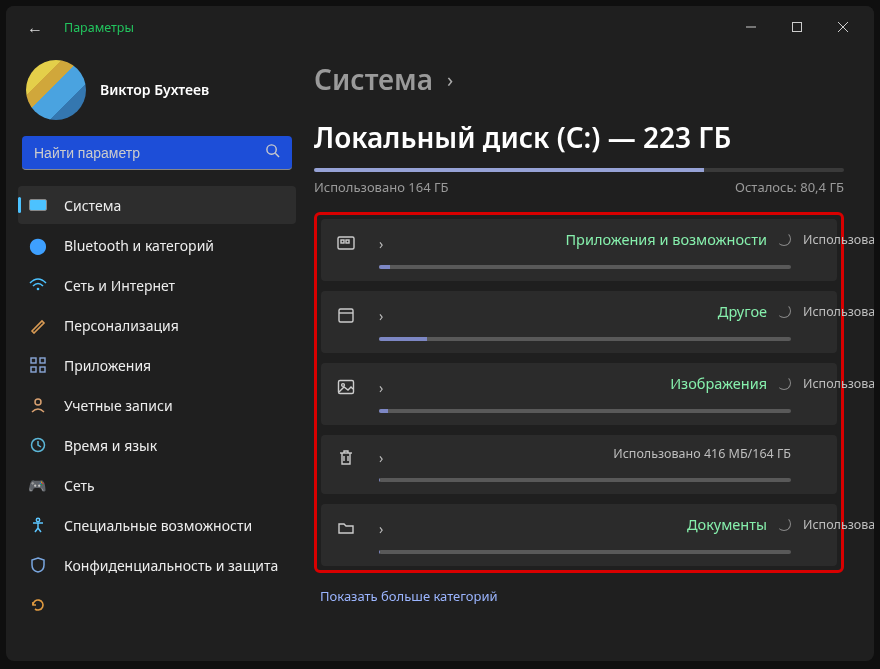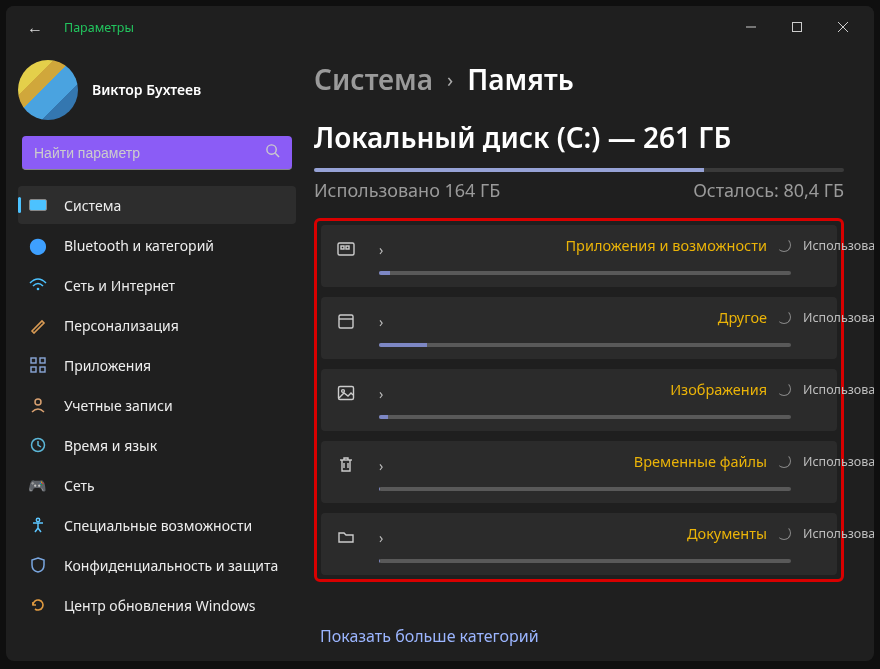--- a/index.html
+++ b/index.html
@@ -33,34 +33,34 @@
   .body { flex:1; display:flex; overflow:hidden;}
   
   .sidebar {
     width: 302px;
     padding: 0 0 0 0;
     display:flex; flex-direction:column;
     overflow:hidden;
   }
   .profile {
     display:flex; align-items:center; gap:14px;
-    padding: 12px 16px 12px 12px;
+    padding: 12px 16px 12px 20px;
   }
   .avatar {
     width:60px; height:60px; border-radius:50%;
     background: linear-gradient(135deg,#e4cf4a 0 30%,#d0a73b 30% 45%,#4aa3e0 45% 70%, #3477b0 70%);
     flex-shrink:0;
   }
   .profile-text { display:flex; flex-direction:column; gap:2px;}
   .profile-name { font-size: 14px; font-weight:600; color:#fff;}
   .profile-sub { font-size: 11.5px; color:#555; letter-spacing:-.2px;}
   .searchbox {
     margin: 4px 16px 14px 16px;
     height: 34px;
-    background: #8b5cf6;
+    background: #1d4ed8;
     border-radius: 4px;
     border-bottom: 1.5px solid #888;
     display:flex; align-items:center; padding: 0 12px;
     gap: 10px;
   }
   .searchbox input {
     flex:1; background:transparent; border:0; outline:0;
     color:#ddd; font-size:14px;
   }
   .searchbox input::placeholder { color:#ccc; }
@@ -93,53 +93,53 @@
     padding: 12px 0 20px 0;
   }
   .crumb-root { color:#9a9a9a; font-size: 28px; font-weight:600; }
   .crumb-sep { color:#aaa; font-size: 20px; }
   .crumb-cur { color:#fff; font-size: 28px; font-weight:600;}
   .disk-title { font-size: 28px; font-weight:600; margin-bottom: 12px;}
   .disk-bar {
     height: 4px; background:#3a3a3a; border-radius:2px; overflow:hidden; margin-bottom: 6px;
   }
   .disk-bar-fill { height:100%; background:#96a2d6; }
-  .disk-meta { display:flex; justify-content:space-between; font-size:18px; color:#9a9a9a; margin-bottom:16px;}
+  .disk-meta { display:flex; justify-content:space-between; font-size:13px; color:#9a9a9a; margin-bottom:16px;}
   .cats {
     border: 3px solid #d80000; border-radius:6px;
     padding: 4px 4px;
     display:flex; flex-direction:column; gap:10px;
   }
   .cat {
     background:#2b2b2b; border-radius:4px;
     padding: 10px 14px 12px 14px;
     display:grid;
     grid-template-columns: 32px 1fr auto 20px;
     grid-template-rows: auto auto;
     column-gap: 12px; row-gap:8px;
     align-items:center;
     cursor:pointer;
   }
   .cat-icon { grid-row: 1 / span 2; width:22px; height:22px; display:flex; align-items:center; justify-content:center;}
   .cat-icon svg { stroke:#ccc; stroke-width:1.4; fill:none; width:20px; height:20px;}
-  .cat-title { font-size:14.5px; color:#eab308; display:flex; align-items:center; gap:10px;justify-content:flex-end;}
+  .cat-title { font-size:14.5px; color:#86efac; display:flex; align-items:center; gap:10px;justify-content:flex-end;}
   .spinner-mini {
     width:14px; height:14px; border:1.6px solid #888; border-top-color:transparent; border-left-color:transparent; border-radius:50%;
     display:inline-block;
   }
   .cat-used { font-size:12.5px; color:#bdbdbd; white-space:nowrap;}
   .cat-chevron { color:#bbb; font-size:14px; grid-row: 1 / span 2;}
   .cat-bar {
     grid-column: 2 / span 2;
     height:4px; background:#595959; border-radius:2px; overflow:hidden;
   }
   .cat-bar-fill { height:100%; background:#7d87c4;}
   .show-more {
-    color:#9bb5ff; font-size:16px;
-    padding: 14px 6px; cursor:pointer;margin-top:29px;
+    color:#9bb5ff; font-size:13px;
+    padding: 14px 6px; cursor:pointer;
   }
   
   .main::-webkit-scrollbar, .nav::-webkit-scrollbar { width:4px;}
   .main::-webkit-scrollbar-thumb, .nav::-webkit-scrollbar-thumb { background:#555; border-radius:2px;}
 </style>
 </head>
 <body>
 
 <div class="window">
   <div class="titlebar">
@@ -266,33 +266,31 @@
             </span>
                <span>Конфиденциальность и защита</span>
           </div>
           <div class="nav-item">
             <span class="nav-icon">
               <svg width="16" height="16" viewBox="0 0 16 16" stroke="#e09a40" fill="none" stroke-width="1.6">
                 <path d="M3 8 A5 5 0 1 1 5 12"></path>
                 <path d="M3 5 V8 H6"></path>
               </svg>
             </span>
-               <span>Центр обновления Windows</span>
           </div>
         </nav>
     </aside>
 
     <main class="main">
       <div class="breadcrumb">
         <span class="crumb-root">Система</span>
         <span class="crumb-sep">›</span>
-        <span class="crumb-cur">Память</span>
-      </div>
-
-      <h1 class="disk-title">Локальный диск (C:) — 261 ГБ</h1>
+      </div>
+
+      <h1 class="disk-title">Локальный диск (C:) — 223 ГБ</h1>
       <div class="disk-bar">
         <div class="disk-bar-fill" id="disk-fill" style="width: 73.5%;"></div>
       </div>
       <div class="disk-meta">
         <span>Использовано 164 ГБ</span>
         <span>Осталось: 80,4 ГБ</span>
       </div>
 
       <div class="cats" id="cats">
           <div class="cat">
@@ -341,21 +339,20 @@
           </div>
           <div class="cat">
     <span class="cat-icon">
               <svg viewBox="0 0 20 20">
                 <path d="M4 5 H16"></path>
                 <path d="M6 5 V16 H14 V5"></path>
                 <path d="M8 8 V13 M12 8 V13"></path>
                 <path d="M8 5 V3 H12 V5"></path>
               </svg>
             </span>
-    <span class="cat-title">Временные файлы<span class="spinner-mini"></span></span>
     <span class="cat-used">Использовано 416 МБ/164 ГБ</span>
     <span class="cat-chevron">›</span>
     <div class="cat-bar">
               <div class="cat-bar-fill" style="width:0.25%"></div>
             </div>
           </div>
           <div class="cat">
     <span class="cat-icon">
               <svg viewBox="0 0 20 20">
                 <path d="M3 6 V15 H17 V8 H10 L8 6 Z"></path>

